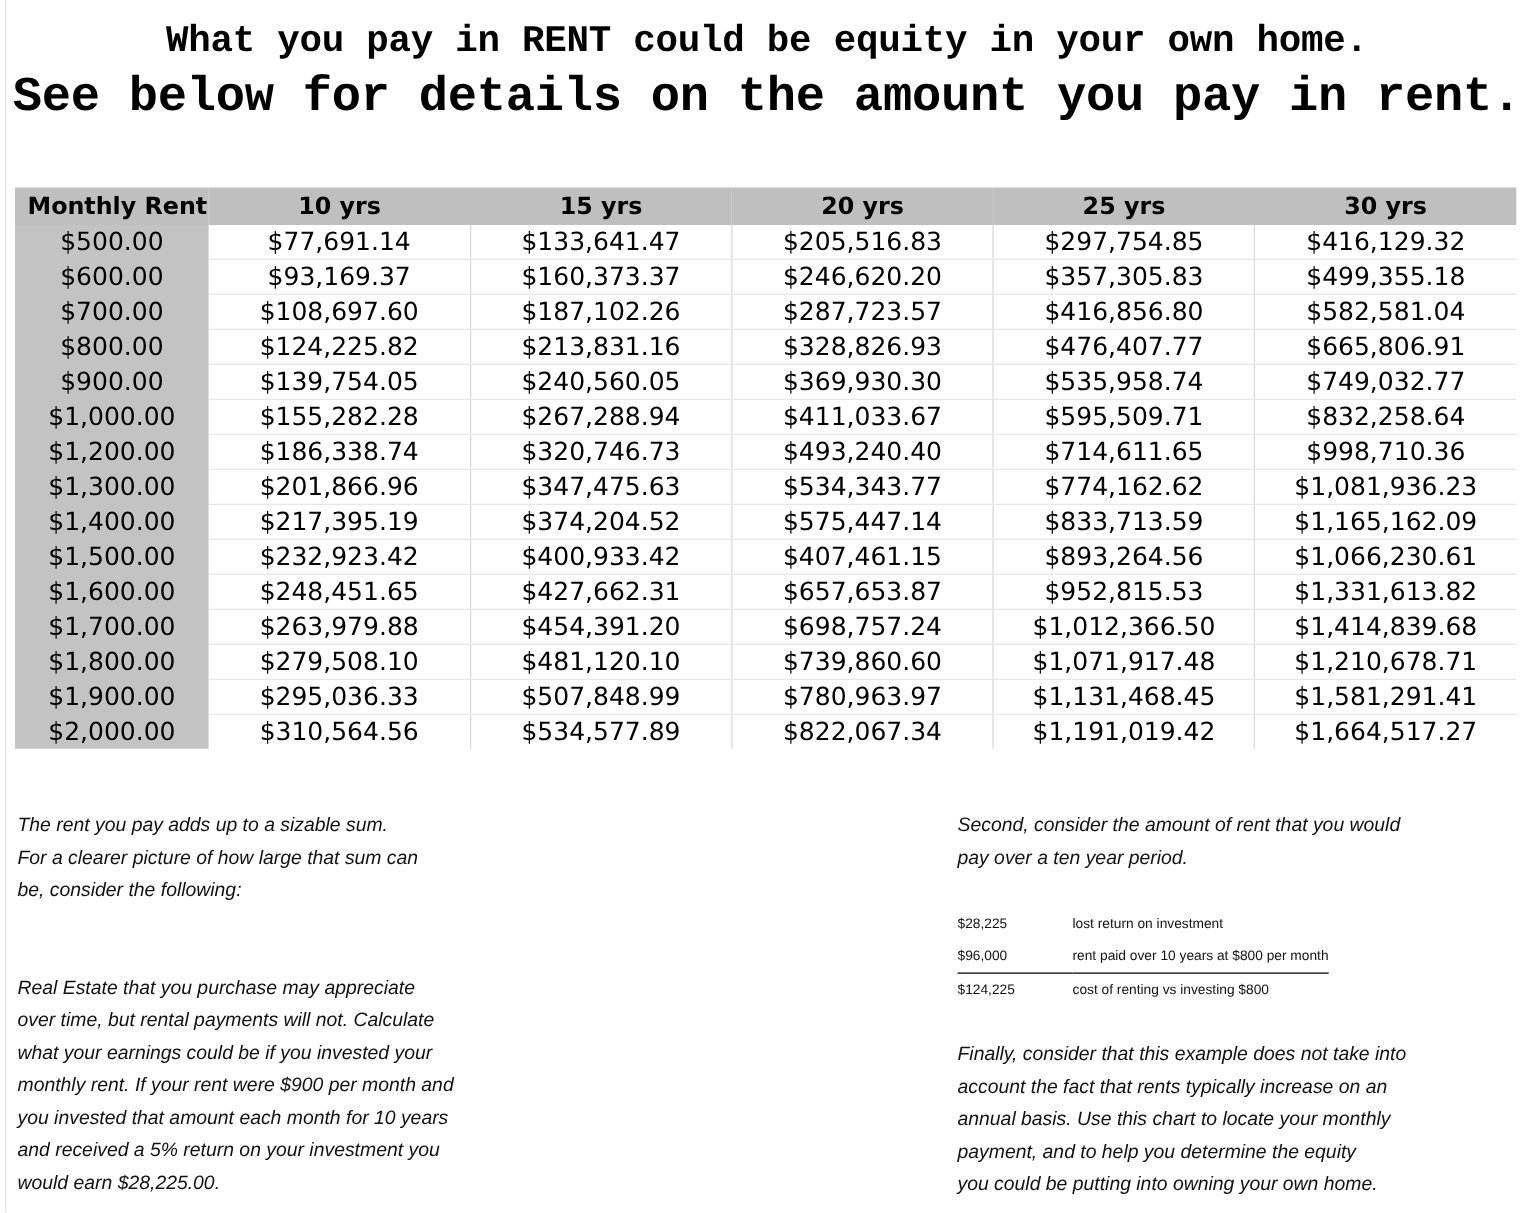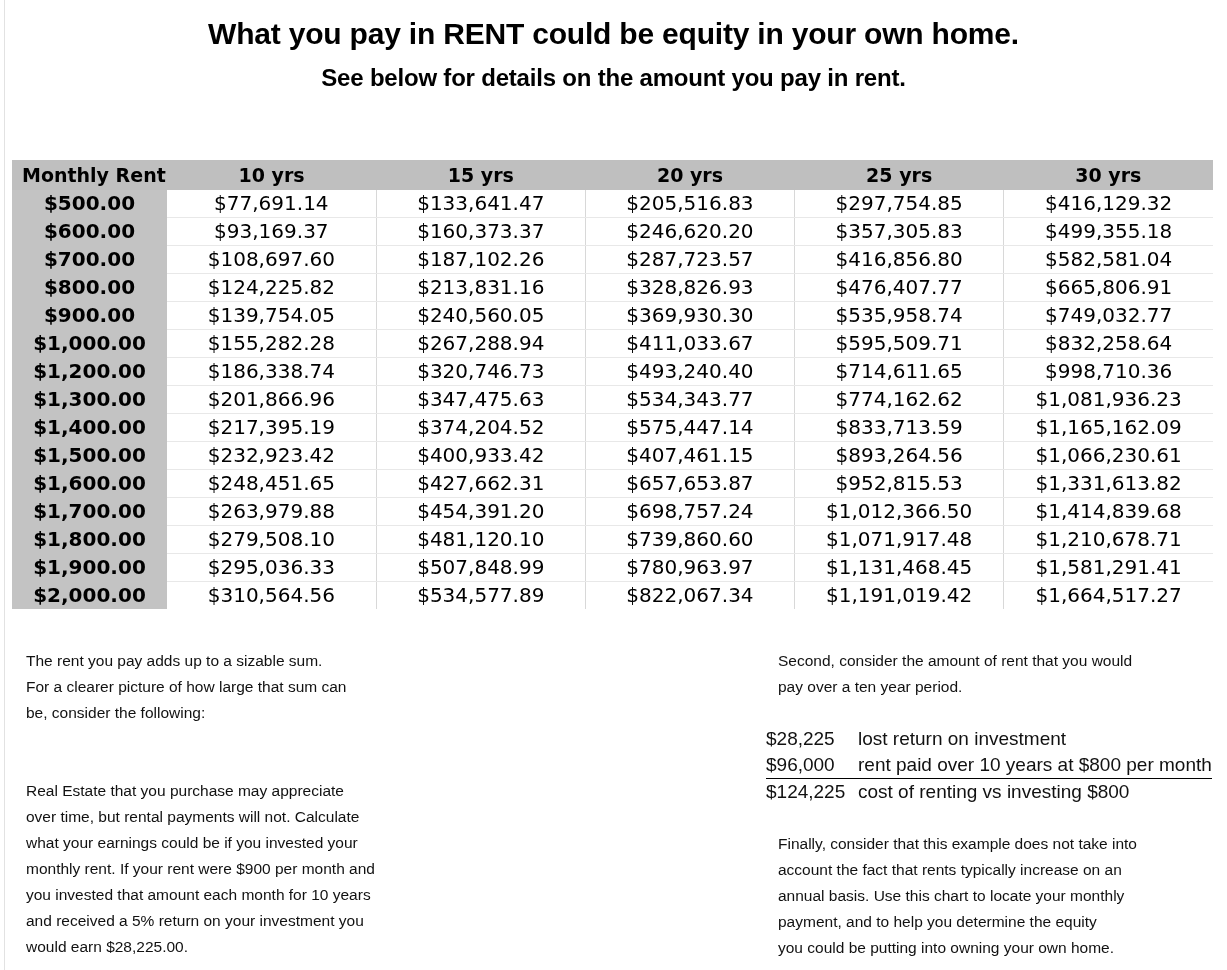--- a/index.html
+++ b/index.html
@@ -29,37 +29,37 @@
 
   
   .title-block {
     position: absolute;
     left: 0;
     top: 12px;
     width: 1227px;
     text-align: center;
   }
   .title-line {
-    font-family: Liberation Sans, sans-serif;
+    font-family: Liberation Mono, monospace;
     font-weight: bold;
     font-size: 30px;
     line-height: 44px;
     letter-spacing: -0.2px;
     color: #000;
     white-space: nowrap;
   }
   .title-line.second {
-    font-size: 24px;
+    font-size: 39px;
   }
 
   
   .rent-table-wrap {
     position: absolute;
     left: 12px;
-    top: 160px;
+    top: 150px;
     width: 1201px;
   }
   table.rent-table {
     border-collapse: collapse;
     width: 1201px;
     table-layout: fixed;
   }
   table.rent-table col.c-rent  { width: 155px; }
   table.rent-table col.c-yr    { width: 209.2px; }
 
@@ -83,21 +83,21 @@
     line-height: 30px;
     border: none;
   }
   table.rent-table thead th.rent-head {
     text-align: left;
     padding-left: 10px;
   }
   table.rent-table tbody td.rent-cell {
     background: #c3c3c3;
     text-align: center;
-    font-weight: bold;
+    font-weight: normal;
     border-bottom: none;
   }
   table.rent-table tbody td.val {
     background: #ffffff;
     border-bottom: 1px solid #e8e8e8;
     border-left: 1px solid #d8d8d8;
   }
   table.rent-table tbody tr:last-child td.val {
     border-bottom: none;
   }
@@ -117,35 +117,36 @@
     left: 14px;
     top: 648px;
     width: 400px;
   }
   .col-right {
     left: 766px;
     top: 648px;
     width: 450px;
   }
   .prose p {
-    margin: 0 0 0 12px;
+    margin: 0 0 0 0;
+    font-style: italic;
   }
   .prose .gap {
     height: 26px;
   }
 
   
   .figures {
     margin: 0;
     padding: 0;
     border-collapse: collapse;
   }
   .figures td {
     font-family: "Liberation Sans", sans-serif;
-    font-size: 19px;
+    font-size: 11px;
     line-height: 26px;
     padding: 0;
     vertical-align: top;
     white-space: nowrap;
     margin-top: 14px;
   }
   .figures td.amount {
     width: 92px;
     padding-right: 8px;
   }

